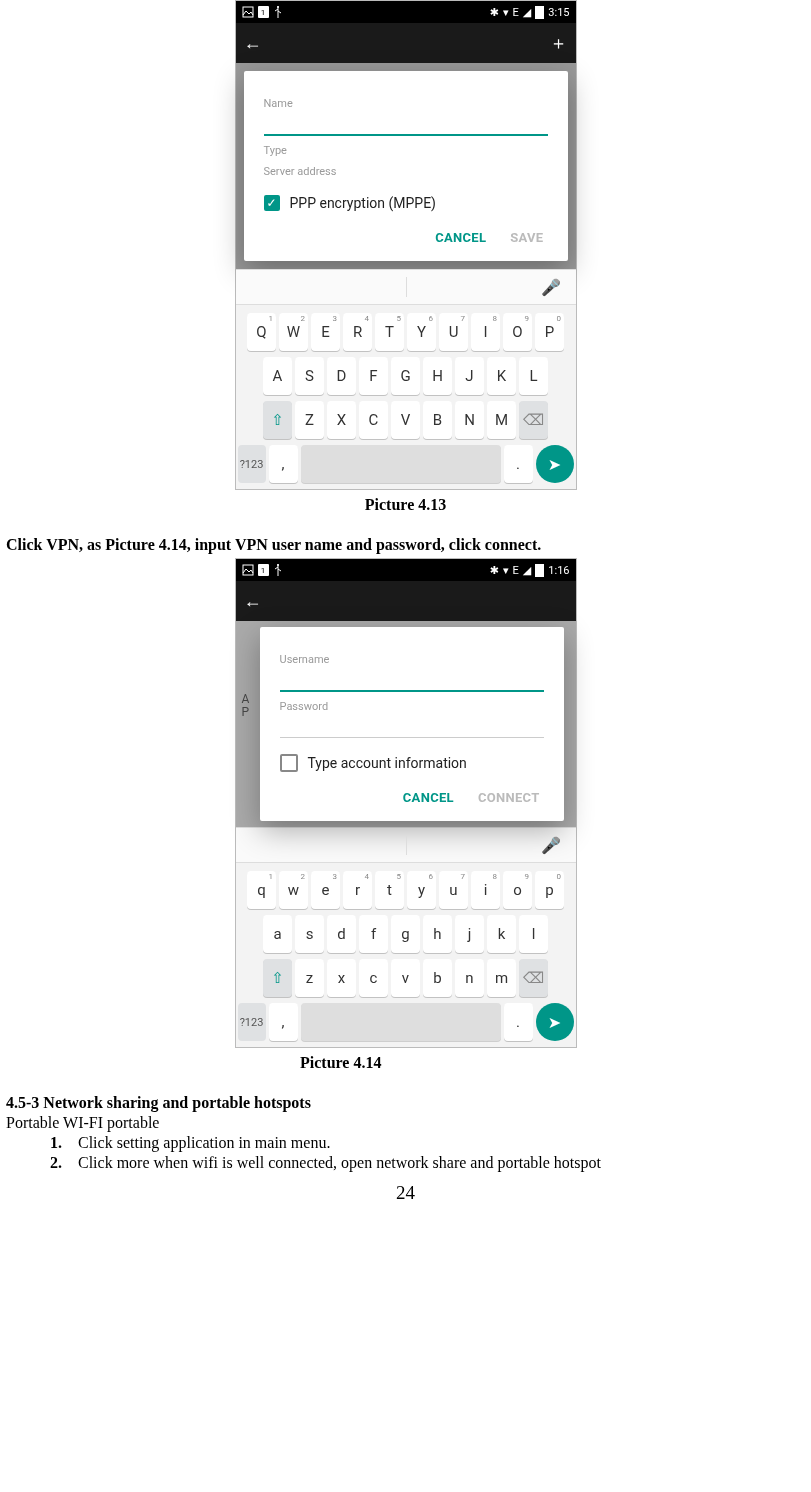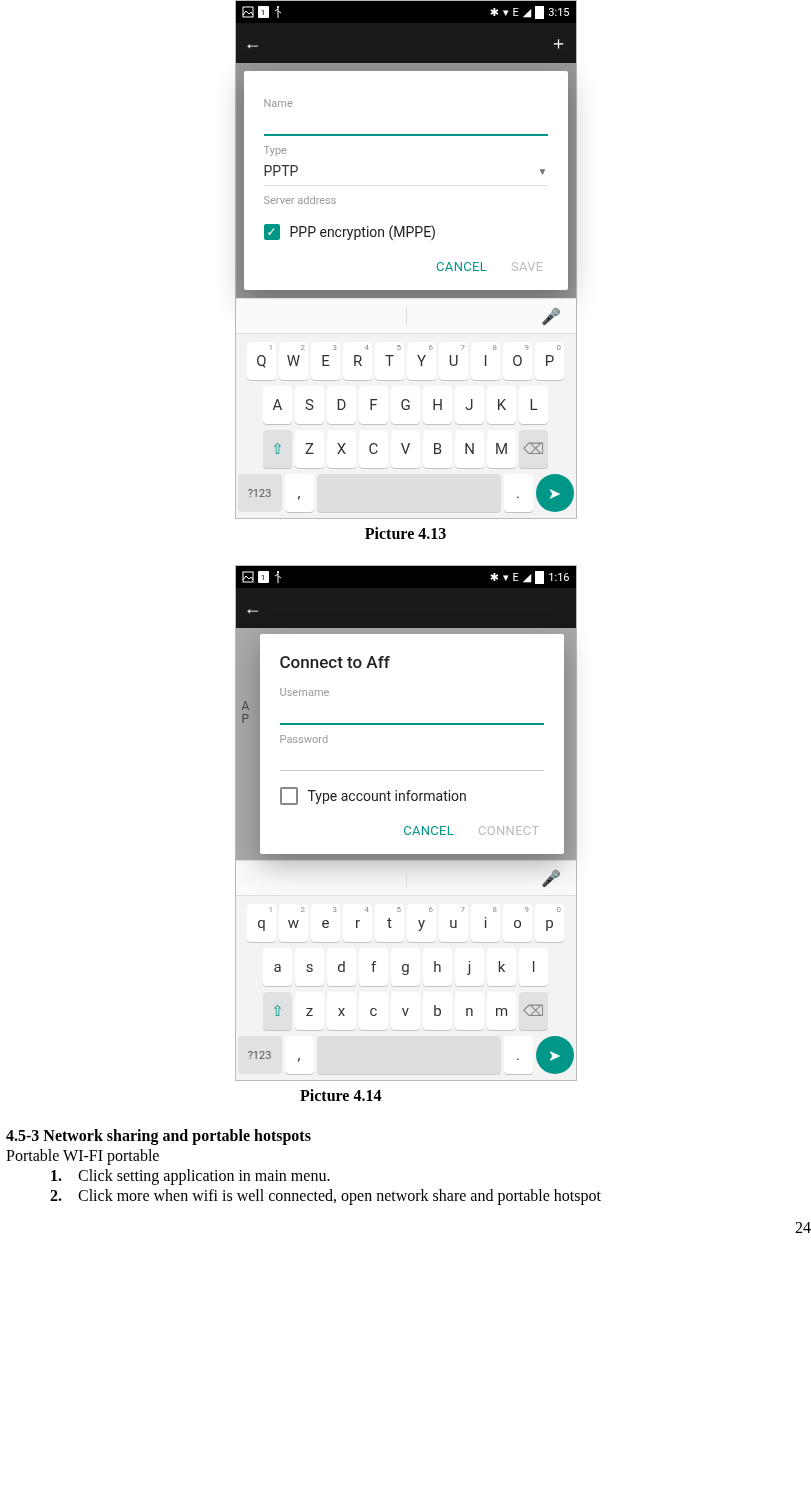--- a/index.html
+++ b/index.html
@@ -1,17 +1,17 @@
 <!DOCTYPE html>
 <html><head>
 <meta charset="utf-8">
 <style>
 body { margin:0; font-family:"Times New Roman",serif; font-size:16px; color:#000; background:#fff; }
 .page { width:811px; margin:0 auto; padding:0 0 40px 0; position:relative; }
-.page-number { position:absolute; bottom:10px; left:0; right:0; text-align:right; font-size:16px; }
+.page-number { position:absolute; bottom:10px; left:0; right:0; text-align:center; font-size:19px; }
 .caption { text-align:center; font-weight:bold; font-size:16px; margin:6px 0 22px 0; }
 .caption-left { font-weight:bold; font-size:16px; margin:6px 0 22px 0; padding-left:300px; }
 .instr { font-weight:bold; font-size:16px; margin:18px 0 4px 0; padding:0 6px; }
 .subhead { font-weight:bold; font-size:16px; margin:0 0 2px 0; padding:0 6px; }
 .plain { font-size:16px; margin:0 0 2px 0; padding:0 6px; }
 .olist { margin:0 0 0 50px; padding:0; }
 .olist .li { display:flex; margin:2px 0; font-size:16px; }
 .olist .num { width:28px; font-weight:bold; }
 .olist .txt { flex:1; }
 
@@ -31,33 +31,33 @@
 .dialog .label { font-size:11px; color:#9a9a9a; margin-top:8px; }
 .dialog .input-line { height:24px; border-bottom:2px solid #009688; margin-bottom:4px; }
 .dialog .input-line-grey { height:24px; border-bottom:1px solid #ccc; margin-bottom:4px; }
 .dialog .select-row { display:flex; align-items:center; justify-content:space-between; padding:6px 0; border-bottom:1px solid #e0e0e0; font-size:14px; color:#333; }
 .dialog .select-row .caret { color:#777; font-size:10px; }
 .dialog .checkbox-row { display:flex; align-items:center; gap:10px; font-size:14px; color:#222; margin-top:16px; overflow:hidden; white-space:nowrap; }
 .dialog .checkbox-row.cut { height:18px; }
 .dialog .cb { width:16px; height:16px; border-radius:2px; display:flex; align-items:center; justify-content:center; flex-shrink:0; }
 .dialog .cb.checked { background:#009688; color:#fff; font-size:12px; }
 .dialog .cb.empty { border:2px solid #888; width:14px; height:14px; }
-.dialog .actions { display:flex; justify-content:flex-end; gap:24px; padding:18px 4px 8px 4px; font-size:13px; font-weight:400; letter-spacing:0.3px; }
+.dialog .actions { display:flex; justify-content:flex-end; gap:24px; padding:18px 4px 8px 4px; font-size:13px; font-weight:700; letter-spacing:0.3px; }
 .dialog .actions .act-teal { color:#009688; }
 .dialog .actions .act-grey { color:#bbb; }
 
 .sugg-bar { height:34px; background:#fafafa; border-top:1px solid #ddd; border-bottom:1px solid #ddd; display:flex; align-items:center; justify-content:flex-end; padding:0 14px; color:#555; }
 .kb { background:#f3f3f3; padding:8px 2px 6px 2px; }
 .kb-row { display:flex; justify-content:center; gap:3px; margin-bottom:6px; }
 .key { position:relative; width:29px; height:38px; background:#fff; border-radius:4px; box-shadow:0 1px 0 rgba(0,0,0,0.2); display:flex; align-items:center; justify-content:center; font-size:15px; color:#333; }
 .key .sup { position:absolute; top:1px; right:3px; font-size:8px; color:#888; }
 .key.shift { background:#dfe1e3; color:#009688; }
 .key.bksp { background:#dfe1e3; color:#888; }
 .kb-bottom { display:flex; gap:3px; align-items:center; }
-.kb-bottom .k123 { width:44px; height:38px; background:#dfe1e3; border-radius:4px; display:flex; align-items:center; justify-content:center; font-size:11px; color:#555; }
+.kb-bottom .k123 { width:28px; height:38px; background:#dfe1e3; border-radius:4px; display:flex; align-items:center; justify-content:center; font-size:11px; color:#555; }
 .kb-bottom .kcomma,.kb-bottom .kdot { width:29px; height:38px; background:#fff; border-radius:4px; display:flex; align-items:center; justify-content:center; font-size:15px; color:#333; box-shadow:0 1px 0 rgba(0,0,0,0.2);}
 .kb-bottom .kspace { flex:1; height:38px; background:#dedede; border-radius:4px; box-shadow:0 1px 0 rgba(0,0,0,0.15);}
 .kb-bottom .kgo { width:38px; height:38px; background:#009688; border-radius:50%; display:flex; align-items:center; justify-content:center; color:#fff; font-size:16px; }
 .side-text { position:absolute; left:6px; top:72px; font-size:12px; color:#444; line-height:1.1; }
 </style>
 </head>
 <body>
 
 <div class="page">
 
@@ -90,24 +90,20 @@
     <div class="navbar">
       <span class="arrow">←</span>
       <span></span>
       <span class="plus">＋</span>
     </div>
     <div class="dim-bg">
       <div class="dialog">
         <div class="label">Name</div>
         <div class="input-line"></div>
         <div class="label">Type</div>
-        <div class="select-row">
-          <span>PPTP</span>
-          <span class="caret">▼</span>
-        </div>
         <div class="label">Server address</div>
         <div class="checkbox-row cut">
           <span class="cb checked">✓</span>
           <span>PPP encryption (MPPE)</span>
         </div>
         <div class="actions">
           <span class="act-teal">CANCEL</span>
           <span class="act-grey">SAVE</span>
         </div>
       </div>
@@ -157,20 +153,21 @@
         <div class="k123">?123</div>
         <div class="kcomma">,</div>
         <div class="kspace"></div>
         <div class="kdot">.</div>
         <div class="kgo">➤</div>
       </div>
     </div>
   </div>
   <div class="caption">Picture 4.13</div>
 
+  <div class="instr">Click VPN, as Picture 4.14, input VPN user name and password, click connect.</div>
 
   <div class="phone" style="position:relative;">
     <div class="status-bar">
       <div class="sb-left">
         <span class="sb-icon">
             <svg width="12" height="12">
               <rect x="1" y="1" width="10" height="10" fill="none" stroke="#fff" stroke-width="1"></rect>
               <path d="M1 9 L4 5 L7 8 L9 6 L11 9" stroke="#fff" fill="none"></path>
             </svg>
           </span>
@@ -193,21 +190,20 @@
     </div>
     <div class="navbar">
       <span class="arrow">←</span>
       <span class="plus"></span>
     </div>
     <div style="background:#aaa;position:relative;">
       <div class="side-text" style="white-space:pre;">A
 P</div>
       <div style="padding:6px 12px 6px 24px;">
         <div class="dialog">
-          <div class="title">Connect to Aff</div>
           <div class="label">Username</div>
           <div class="input-line"></div>
           <div class="label">Password</div>
           <div class="input-line-grey"></div>
           <div class="checkbox-row">
             <span class="cb empty"></span>
             <span>Type account information</span>
           </div>
           <div class="actions">
             <span class="act-teal">CANCEL</span>

